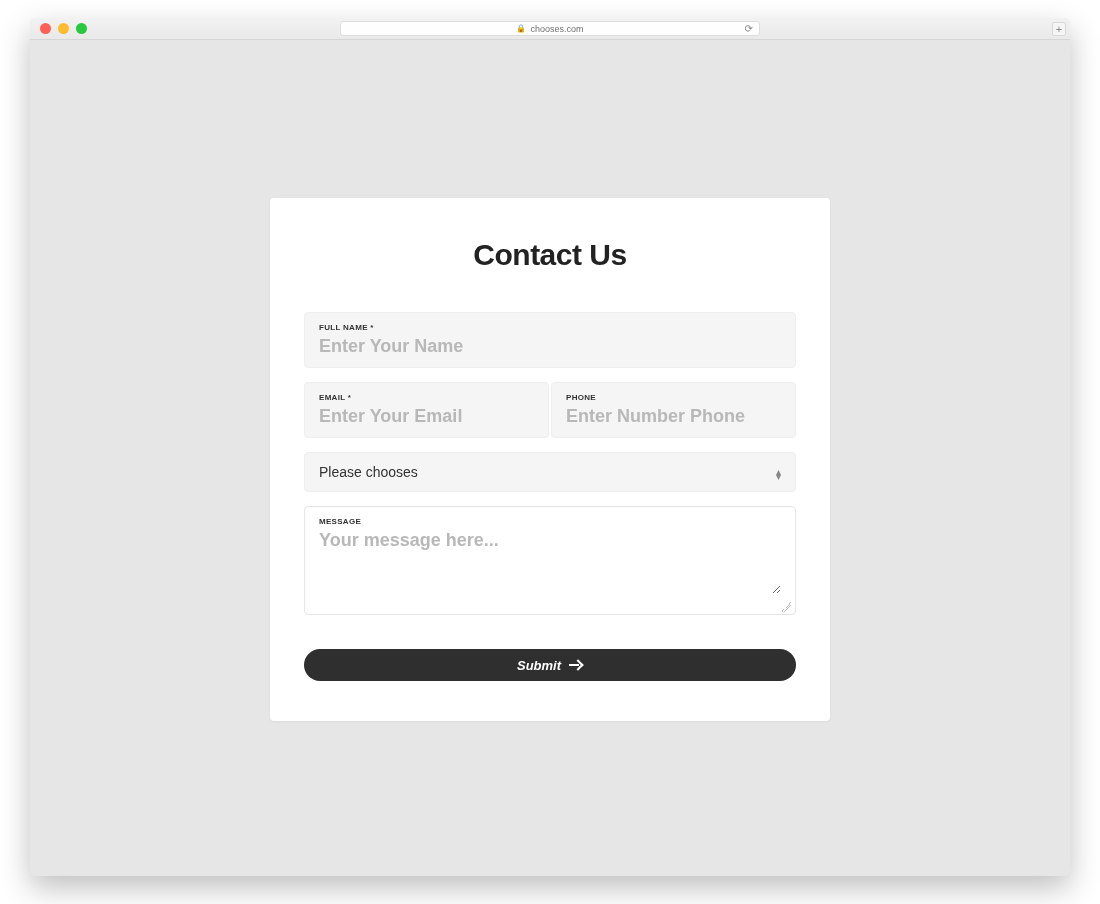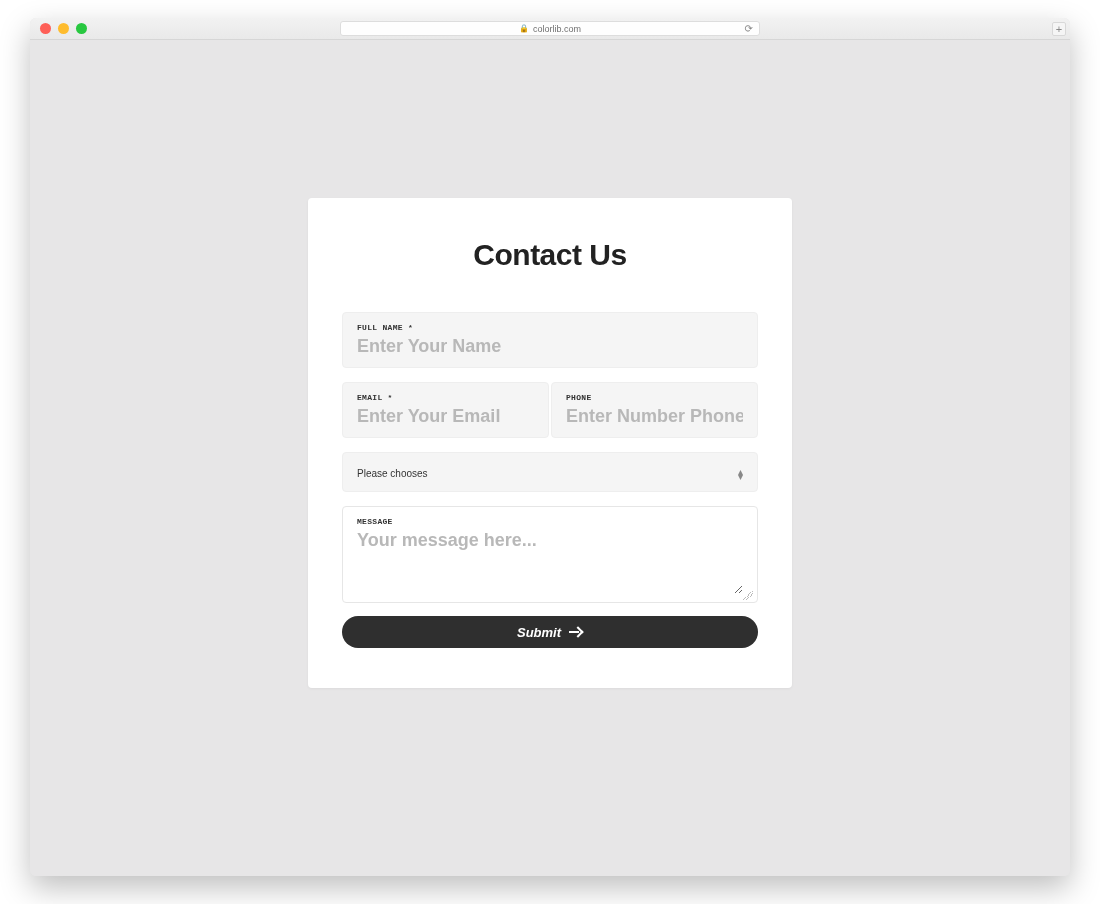--- a/index.html
+++ b/index.html
@@ -79,21 +79,21 @@
       left: 0;
       right: 0;
       bottom: 0;
       background: #e7e6e7;
       display: flex;
       justify-content: center;
       align-items: flex-start;
       padding-top: 158px;
     }
     .card {
-      width: 484px;
+      width: 560px;
       background: #fff;
       border-radius: 4px;
       box-shadow: 0 1px 3px rgba(0,0,0,0.05);
       padding: 40px 34px 40px;
     }
     .card h1 {
       text-align: center;
       font-size: 30px;
       font-weight: 900;
       color: #222;
@@ -112,21 +112,20 @@
       border: 1px solid #e6e6e6;
     }
     .field-label {
       font-size: 8px;
       font-weight: 700;
       letter-spacing: 0.3px;
       color: #333;
       text-transform: uppercase;
       margin-bottom: 4px;
       display: block;
-      font-family: Liberation Mono, monospace;
     }
     .field input,
     .field select,
     .field textarea {
       width: 100%;
       border: none;
       background: transparent;
       font-size: 18px;
       font-weight: 600;
       color: #be185d;
@@ -148,41 +147,41 @@
       display: flex;
       gap: 2px;
     }
     .row .field { flex: 1; }
     .select-wrap {
       position: relative;
     }
     .select-wrap select {
       appearance: none;
       -webkit-appearance: none;
-      font-size: 10px;
+      font-size: 14px;
       font-weight: 500;
       color: #333;
       cursor: pointer;
     }
     .select-arrows {
       position: absolute;
       right: 14px;
       top: 50%;
       transform: translateY(-30%);
       font-size: 10px;
       color: #888;
       pointer-events: none;
       line-height: 0.5;
       display: flex;
       flex-direction: column;
     }
     .textarea-field {
-      padding-bottom: 4px;
-      position: relative;
-      margin-bottom: 13px;
+      padding-bottom: 16px;
+      position: relative;
+      margin-bottom: 34px;
     }
     .resize-grip {
       position: absolute;
       right: 4px;
       bottom: 2px;
       width: 10px;
       height: 10px;
       background:
         linear-gradient(135deg, transparent 0%, transparent 50%, #bbb 50%, #bbb 55%, transparent 55%, transparent 65%, #bbb 65%, #bbb 70%, transparent 70%);
       pointer-events: none;
@@ -235,21 +234,21 @@
 
 <div class="window">
   <div class="title-bar">
     <div class="traffic">
       <div class="dot red"></div>
       <div class="dot yellow"></div>
       <div class="dot green"></div>
     </div>
     <div class="addr-bar">
       <span class="lock">🔒</span>
-      <span>colorlib.com</span>
+      <span>chooses.com</span>
       <span class="reload">⟳</span>
     </div>
     <div class="new-tab">+</div>
   </div>
 
   <div class="viewport">
     <div class="card">
       <h1>Contact Us</h1>
 
       <div class="field">

